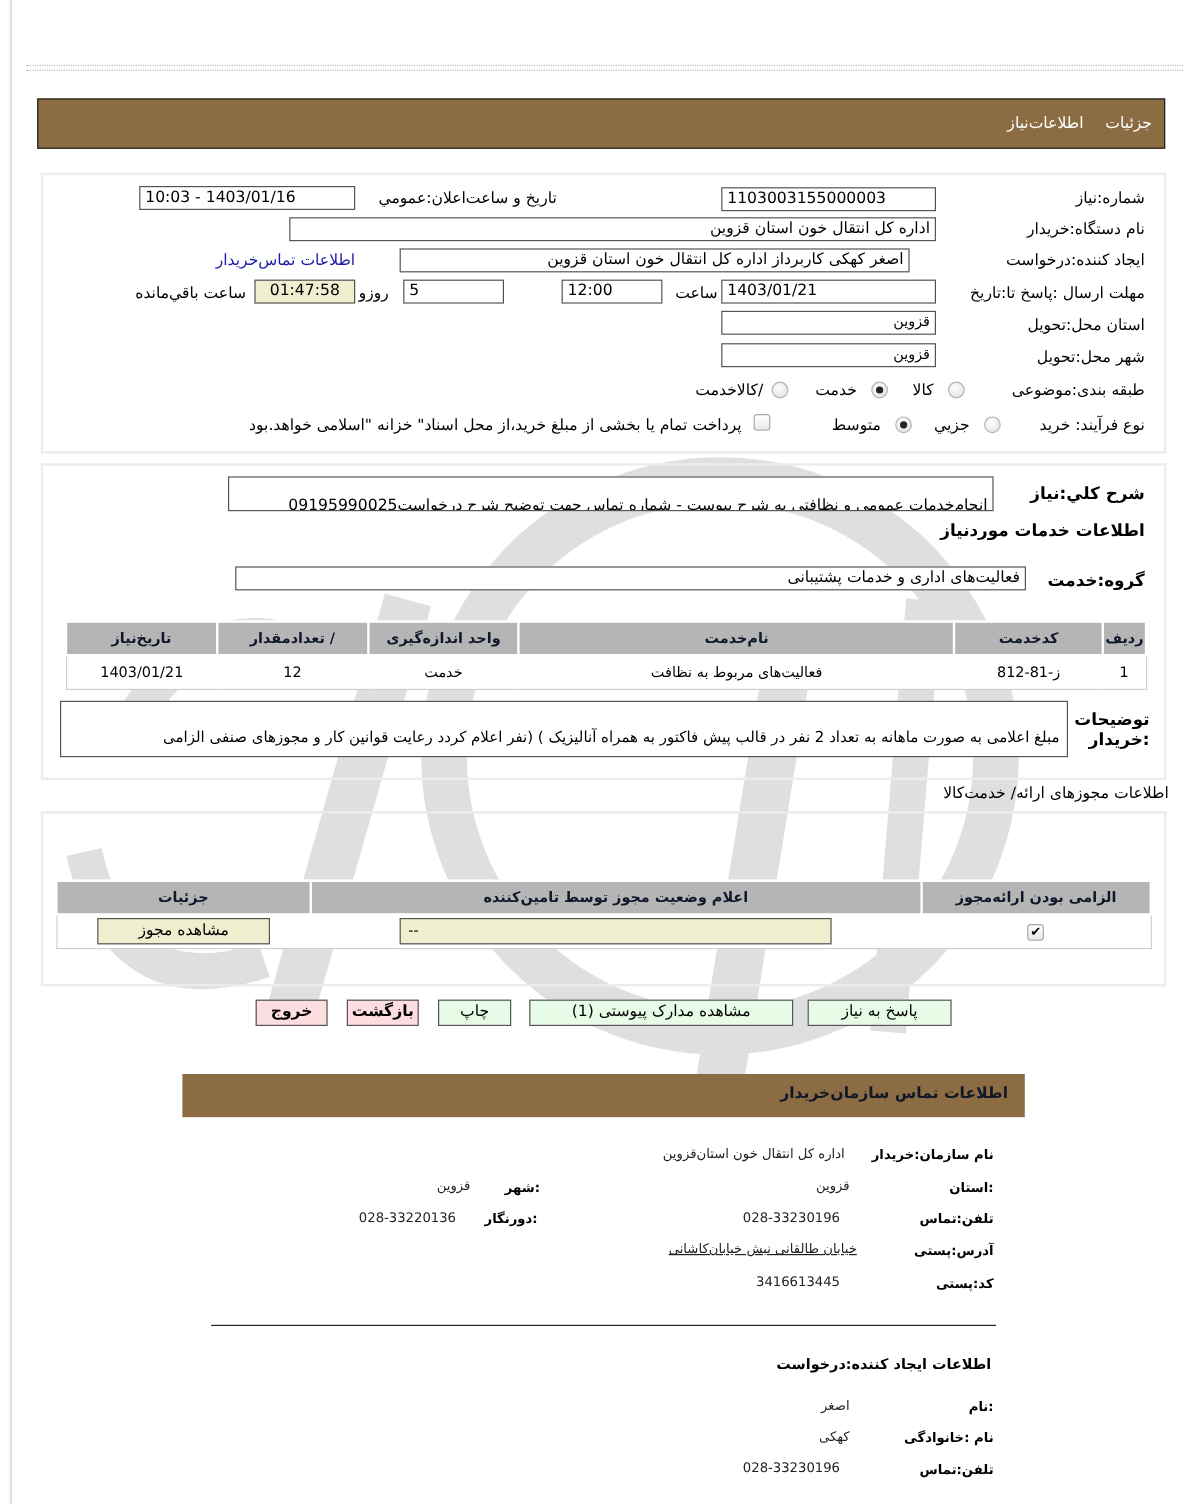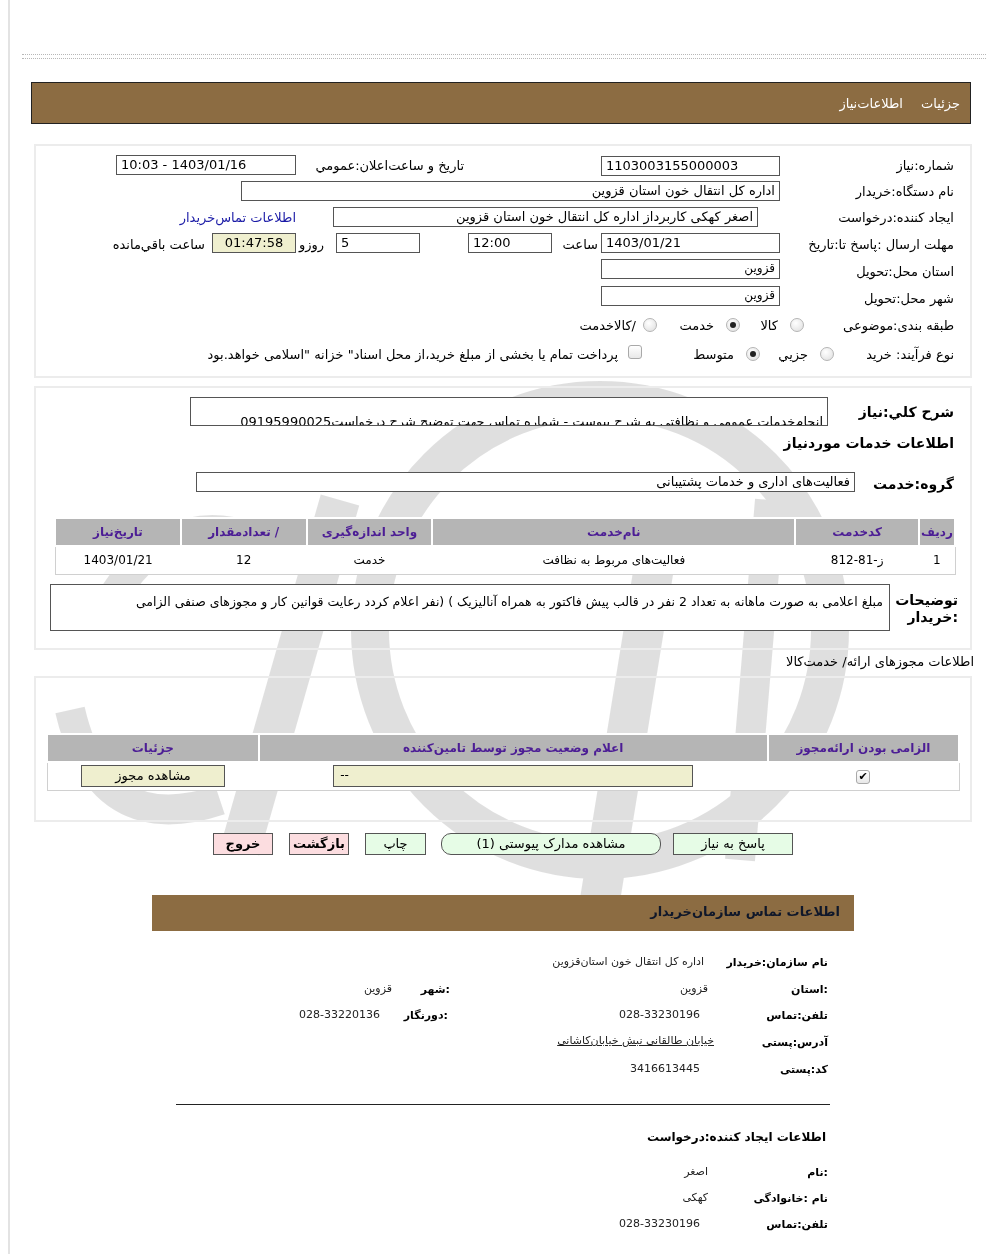--- a/index.html
+++ b/index.html
@@ -28,21 +28,21 @@
   .bold { font-weight: bold; }
 
   .radio { position: absolute; width: 14px; height: 14px; border-radius: 50%;
     border: 1px solid #b5b5b5; background: radial-gradient(circle at 40% 35%, #fff, #ddd); }
   .radio.on::after { content: ""; position: absolute; left: 3px; top: 3px; width: 6px; height: 6px;
     border-radius: 50%; background: #222; }
   .chk { position: absolute; width: 14px; height: 14px; border: 1px solid #a9a9a9; border-radius: 3px;
     background: linear-gradient(#fff, #e8e8e8); font-size: 11px; line-height: 12px; text-align: center; }
 
   table.grid { position: absolute; border-collapse: collapse; direction: rtl; border: 1px solid #d0d0d0; background: #fff; }
-  table.grid th { background: #b5b5b5; color: #4c1d95; font-weight: bold; font-size: 12px; height: 28px;
+  table.grid th { background: #b5b5b5; color: #0f172a; font-weight: bold; font-size: 12px; height: 28px;
     border: 2px solid #fff; text-align: center; }
   table.grid td { font-size: 12px; height: 28px; text-align: center; border: 0; }
 
   .btn { position: absolute; height: 22px; font-size: 13px; text-align: center; line-height: 20px;
     border: 1px solid #555; direction: rtl; }
   .btn.green { background: #e6fce6; }
   .btn.pink { background: #fcdde0; font-weight: bold; }
 
   .contact-bar { position: absolute; left: 152px; top: 895px; width: 702px; height: 36px;
     background: #8c6c42; direction: rtl; color: #0f172a; font-size: 13px; font-weight: bold; padding: 9px 14px 0 0; }
@@ -148,21 +148,21 @@
       <td>فعالیت‌های مربوط به نظافت</td>
       <td>خدمت</td>
       <td>12</td>
       <td>1403/01/21</td>
     </tr>
   </tbody>
 </table>
 
 <span class="abs lbl bold" style="right:30px; top:592px; font-size:14px;">توضیحات</span>
 <span class="abs lbl bold" style="right:30px; top:609px; font-size:14px;">:خریدار</span>
-<div style="position:absolute; left:50px; top:584px; width:840px; height:47px; border:1px solid #555; background:#fff; direction:rtl; padding:8px 6px; font-size:12.5px; line-height:17px;">
+<div style="position:absolute; left:50px; top:584px; width:840px; height:47px; border:1px solid #555; background:#fff; direction:rtl; padding:20px 6px; font-size:12.5px; line-height:17px;">
   <div style="white-space:nowrap;">مبلغ اعلامی به صورت ماهانه به تعداد 2 نفر در قالب پیش فاکتور به همراه آنالیزیک ) (نفر اعلام کردد رعایت قوانین کار و مجوزهای صنفی الزامی</div>
 </div>
 
 <span class="abs lbl" style="right:14px; top:654px;">اطلاعات مجوزهای ارائه/ خدمت‌کالا</span>
 
 <div class="panel" style="left:34px; top:676px; width:938px; height:146px;"></div>
 <table class="grid" style="left:46px; top:733px; width:914px;">
   <thead>
     <tr>
       <th style="width:192px;">الزامی بودن  ارائه‌مجوز</th>
@@ -173,21 +173,21 @@
   <tbody>
     <tr>
       <td><span class="chk" style="position:relative; display:inline-block;">✔</span></td>
       <td><div style="display:inline-block; width:360px; height:22px; background:#efefcf; border:1px solid #555; text-align:left; direction:ltr; padding:2px 6px;">--</div></td>
       <td><div style="display:inline-block; width:144px; height:22px; background:#efefcf; border:1px solid #555; font-size:13px; line-height:20px;">مشاهده مجوز</div></td>
     </tr>
   </tbody>
 </table>
 
 <div class="btn green" style="left:673px; top:833px; width:120px;">پاسخ به نیاز</div>
-<div class="btn green" style="left:441px; top:833px; width:220px;border-radius:10px;">مشاهده مدارک پیوستی (1)</div>
+<div class="btn green" style="left:441px; top:833px; width:220px;">مشاهده مدارک پیوستی (1)</div>
 <div class="btn green" style="left:365px; top:833px; width:61px;">چاپ</div>
 <div class="btn pink" style="left:289px; top:833px; width:60px;">بازگشت</div>
 <div class="btn pink" style="left:213px; top:833px; width:60px;">خروج</div>
 
 <div class="contact-bar">اطلاعات  تماس سازمان‌خریدار</div>
 
 <span class="c-lbl" style="right:160px; top:956px;">نام سازمان:خریدار</span>
 <span class="c-val" style="right:284px; top:955px;">اداره کل انتقال خون استان‌قزوین</span>
 
 <span class="c-lbl" style="right:160px; top:983px;">:استان</span>

